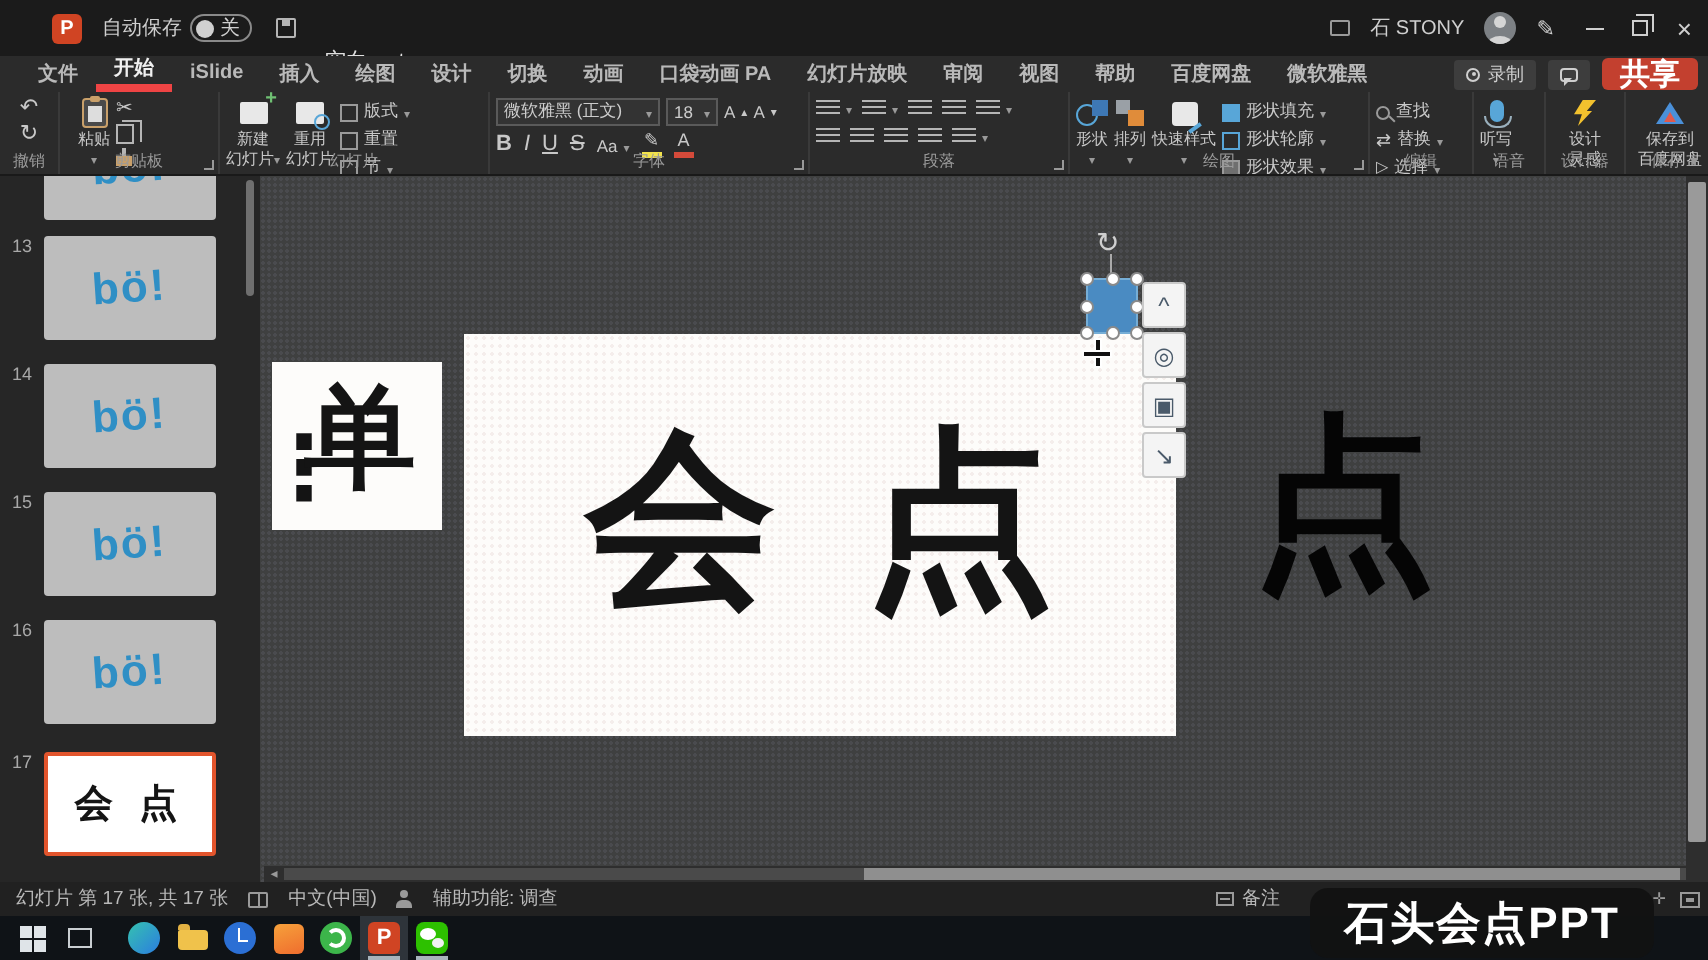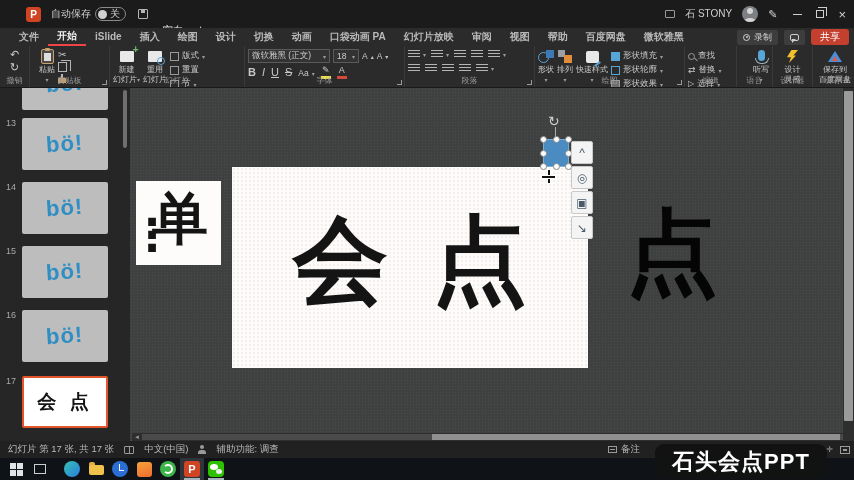--- a/index.html
+++ b/index.html
@@ -27,28 +27,28 @@
   .pen { color:#cfcfcf; font-size:11px; }
   .wctl { display:flex; align-items:center; gap:14px; margin-left:6px; }
   .ic-min { width:9px; height:1px; background:#cfcfcf; }
   .ic-restore { width:8px; height:8px; border:1px solid #cfcfcf; position:relative; }
   .ic-restore::before { content:""; position:absolute; left:1px; top:-4px; width:8px; height:8px; border:1px solid #cfcfcf; border-left:none; border-bottom:none; }
   .ic-close { color:#cfcfcf; font-size:13px; line-height:1; }
 
   
   .tabsrow { position:absolute; left:0; top:28px; width:854px; height:18px; background:#2b2b2b; display:flex; align-items:center; padding-left:10px; gap:0; }
   .rtab { color:#b9b9b9; font-size:10px; padding:2px 9px 3px; cursor:default; white-space:nowrap;font-weight:bold; }
-  .rtab.active { color:#f0f0f0; border-bottom:4px solid #ef4444; padding-bottom:1px; }
+  .rtab.active { color:#f0f0f0; border-bottom:8px solid #ef4444; padding-bottom:1px; }
   .tabs-actions { position:absolute; right:5px; top:29px; display:flex; align-items:center; gap:6px; }
   .actbtn { height:15px; background:#3d3d3d; border-radius:2px; display:flex; align-items:center; gap:4px; padding:0 6px; color:#d0d0d0; font-size:9px; }
   .recdot { width:7px; height:7px; border:1px solid #cfcfcf; border-radius:50%; position:relative; }
   .recdot::after { content:""; position:absolute; inset:1.5px; border-radius:50%; background:#cfcfcf; }
   .bubble { width:9px; height:7px; border:1px solid #cfcfcf; border-radius:2px; position:relative; }
   .bubble::after { content:""; position:absolute; left:1px; bottom:-3px; border:2px solid transparent; border-top-color:#cfcfcf; border-left-color:#cfcfcf; width:0; height:0; }
-  .sharebtn { height:16px; background:#c3402f; border-radius:3px; display:flex; align-items:center; padding:0 9px; color:#fff; font-size:10px; }
+  .sharebtn { height:16px; background:#c3402f; border-radius:3px; display:flex; align-items:center; padding:0 9px; color:#fff; font-size:15px;font-weight:bold; }
 
   
   .ribbon { position:absolute; left:0; top:46px; width:854px; height:42px; background:#2b2b2b; border-bottom:1px solid #191919; display:flex; overflow:hidden; }
   .rg { position:relative; height:100%; border-right:1px solid #3a3a3a; padding:3px 3px 11px; display:flex; gap:3px; align-items:flex-start; flex:none; }
   .rg-label { position:absolute; bottom:1px; left:0; right:0; text-align:center; font-size:8px; color:#9a9a9a; }
   .bb { display:flex; flex-direction:column; align-items:center; gap:1px; color:#c8c8c8; font-size:8px; line-height:1.15; text-align:center; }
   .bb .icbox { height:15px; display:flex; align-items:center; justify-content:center; }
   .mini-col { display:flex; flex-direction:column; gap:2px; }
   .mini-row { display:flex; align-items:center; gap:3px; color:#c8c8c8; font-size:8.5px; white-space:nowrap; }
   .car::after { content:"▾"; font-size:6px; color:#9a9a9a; }
@@ -407,21 +407,21 @@
           </span>
         <span class="mini-row">
             <span class="glyph" style="font-size:8px;">▷</span>
             <span>选择</span>
             <span class="car"></span>
           </span>
       </div>
       <div class="rg-label">编辑</div>
     </div>
 
-    <div class="rg" style="width:36px;justify-content:flex-end;">
+    <div class="rg" style="width:36px;justify-content:flex-start;">
       <div class="bb">
         <span class="icbox">
             <span class="mic"></span>
           </span>
         <span>听写</span>
           <span class="car"></span>
       </div>
       <div class="rg-label">语音</div>
     </div>
 

